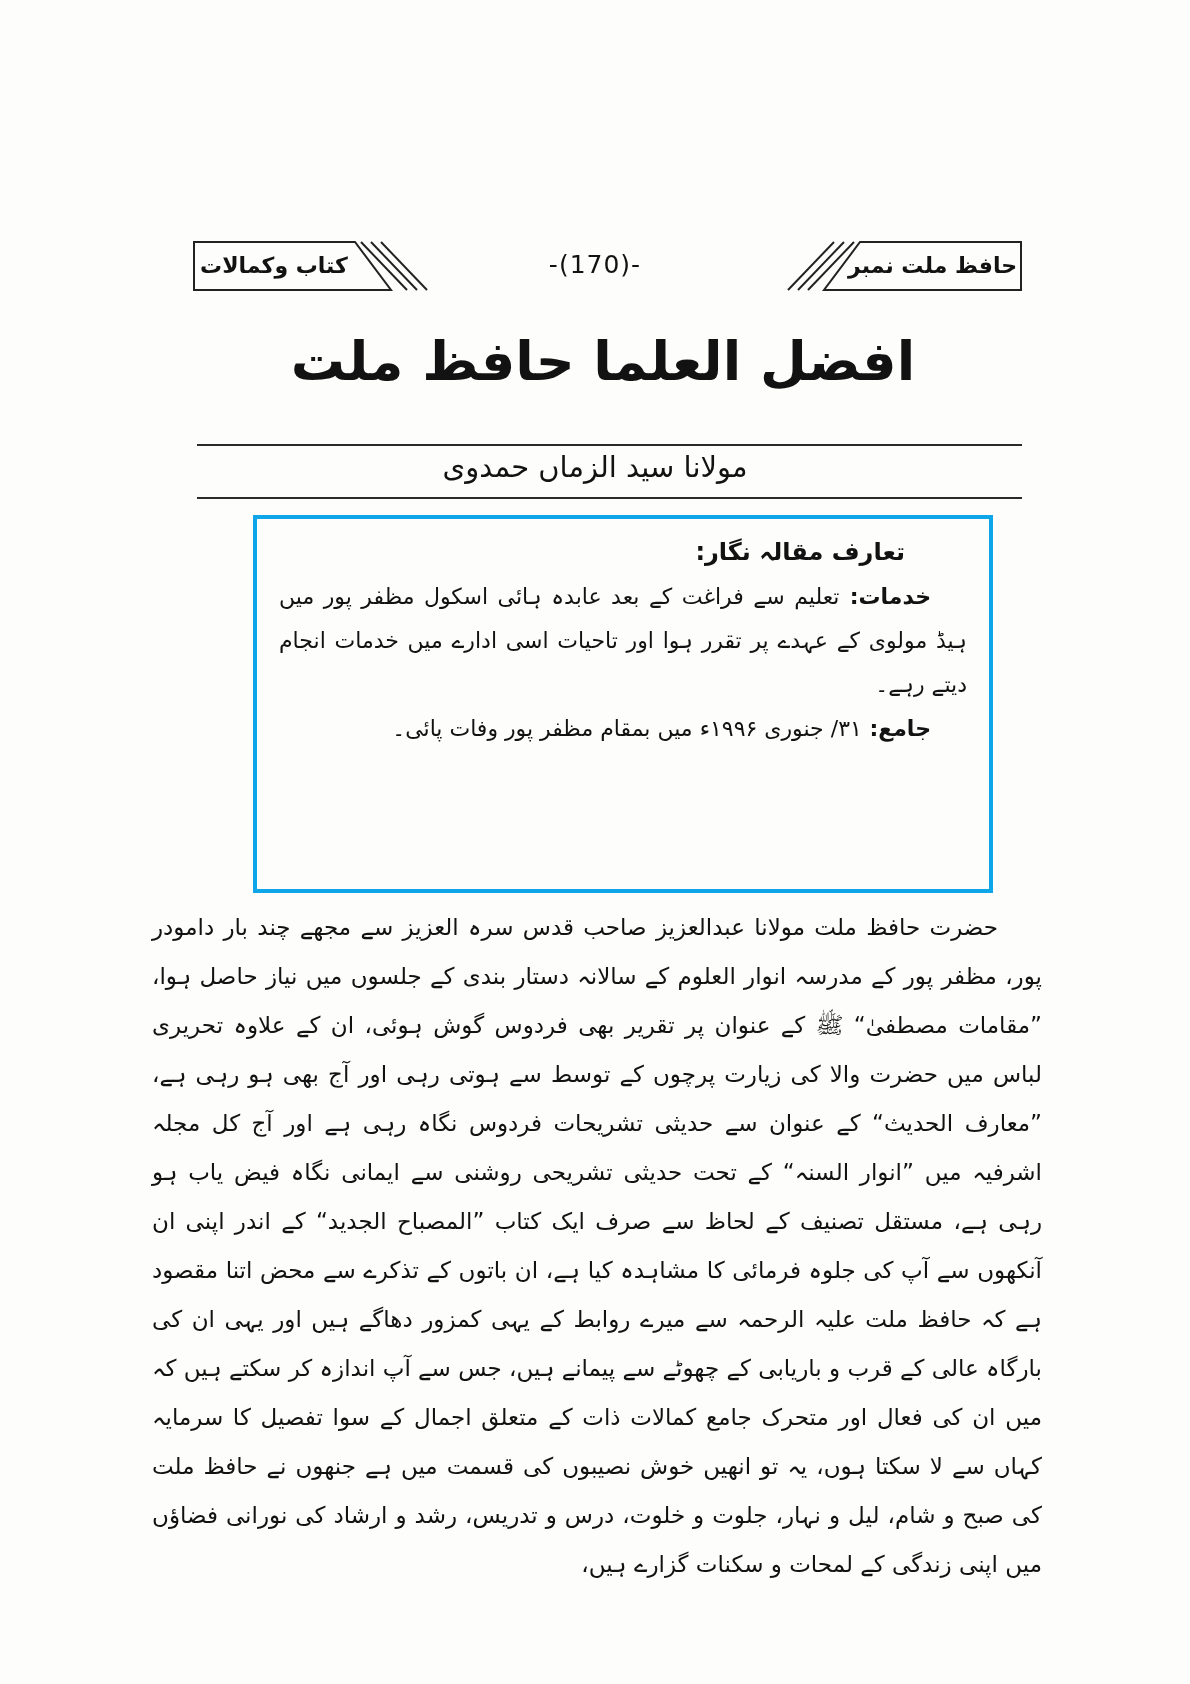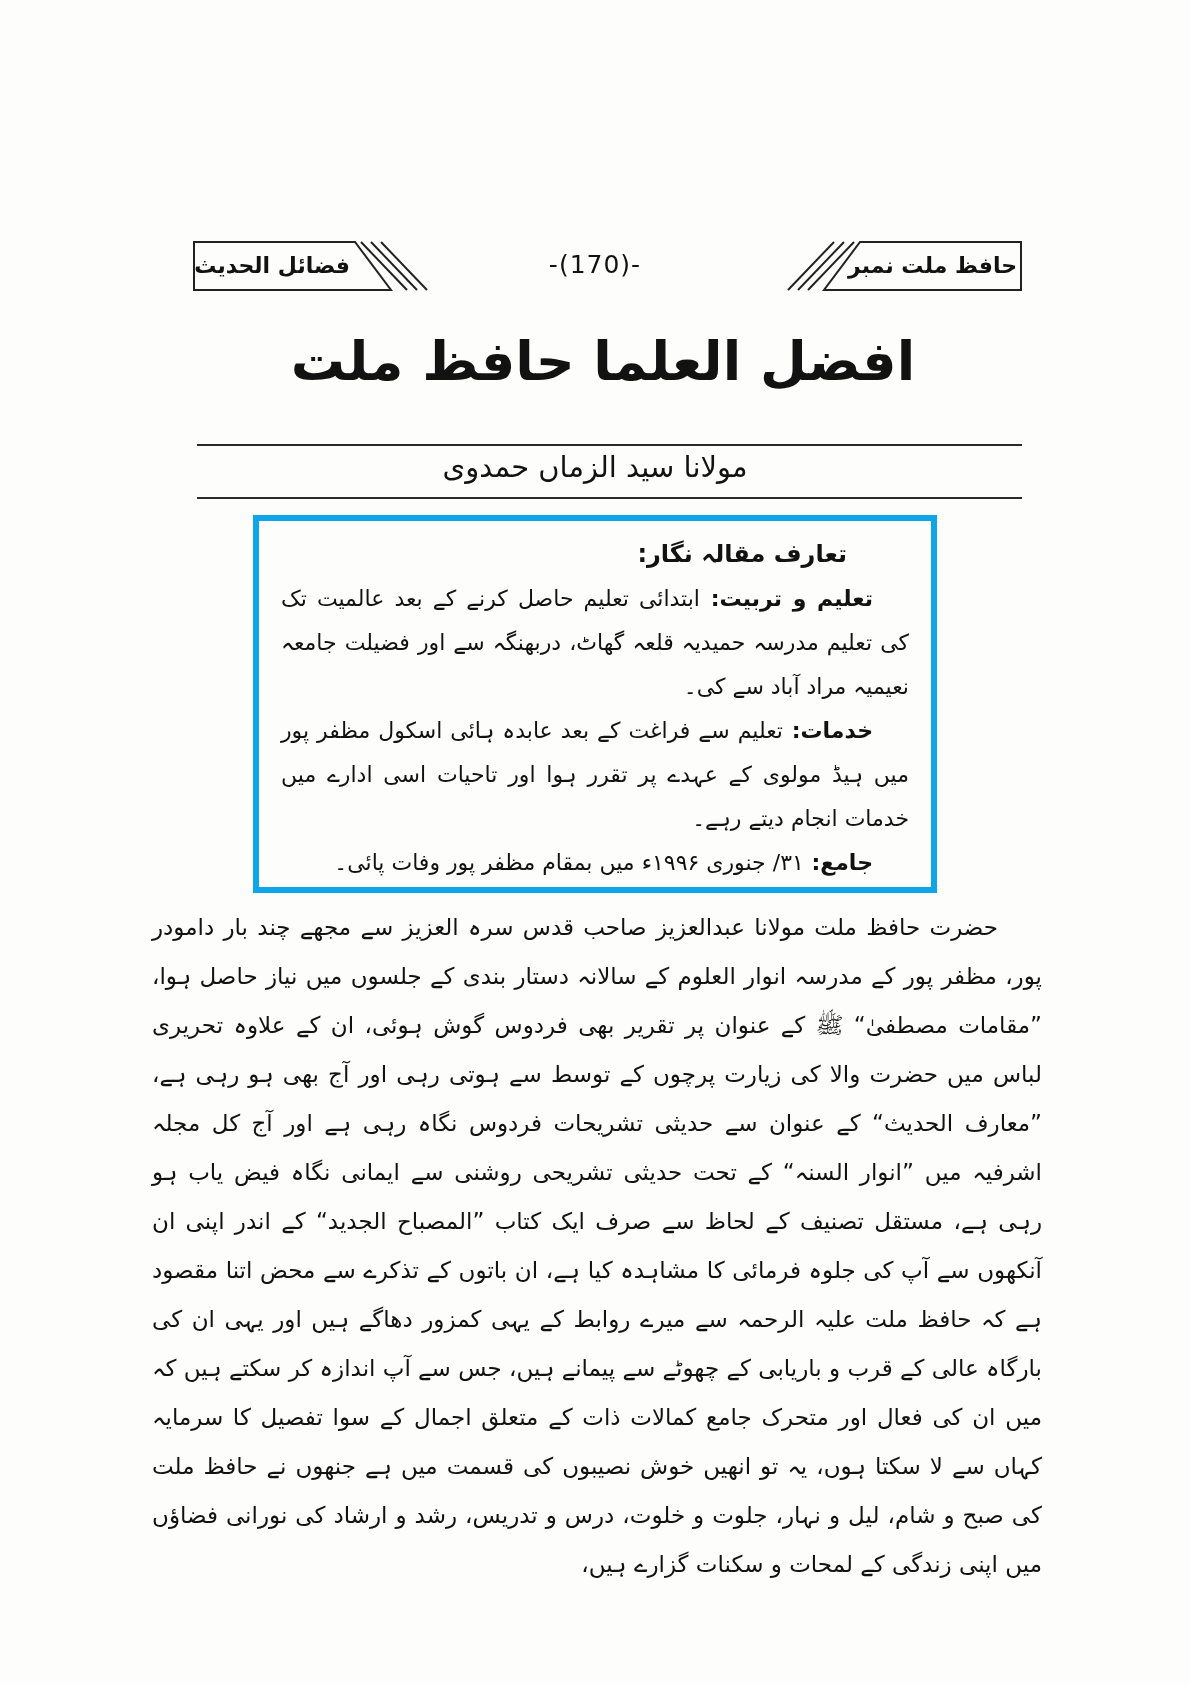--- a/index.html
+++ b/index.html
@@ -50,23 +50,23 @@
   .rule-bottom{top:497px;}
   .author-name{
     position:absolute;top:450px;left:0;right:0;
     text-align:center;
     font-size:29px;
   }
   
   .intro-box{
     position:absolute;
     left:253px;top:515px;
-    width:684px;height:378px;
+    width:740px;height:378px;
     box-sizing:border-box;
-    border:6px solid #0ea5e9;
+    border:4px solid #0ea5e9;
     padding:10px 22px 8px 22px;
     font-size:22px;
     line-height:44px;
   }
   .intro-heading{
     font-weight:bold;
     font-size:24px;
     padding-left:0;
     padding-right:62px; 
     line-height:46px;
@@ -106,32 +106,31 @@
     <span dir="ltr">-(170)-</span>
   </div>
 
   <div class="ornament ornament-left">
     <svg width="245" height="52" viewBox="0 0 245 52">
       <polygon points="2,2 163,2 199,50 2,50" fill="#fdfdfc" stroke="#222" stroke-width="2"></polygon>
       <line x1="169" y1="2" x2="215" y2="50" stroke="#222" stroke-width="2"></line>
       <line x1="179" y1="2" x2="225" y2="50" stroke="#222" stroke-width="2"></line>
       <line x1="189" y1="2" x2="235" y2="50" stroke="#222" stroke-width="2"></line>
     </svg>
-    <span class="tab-label">فضائل الحدیث</span>
+    <span class="tab-label">کتاب وکمالات</span>
   </div>
 
   <div class="article-title">افضل العلما حافظ ملت</div>
   <div class="rule rule-top"></div>
   <div class="author-name">مولانا سید الزماں حمدوی</div>
   <div class="rule rule-bottom"></div>
 
   <div class="intro-box">
     <div class="intro-heading">تعارف مقالہ نگار:</div>
     <div>
-        <div class="box-para"><b>تعلیم و تربیت: </b>ابتدائی تعلیم حاصل کرنے کے بعد عالمیت تک کی تعلیم مدرسہ حمیدیہ قلعہ گھاٹ، دربھنگہ سے اور فضیلت جامعہ نعیمیہ مراد آباد سے کی۔</div>
         <div class="box-para"><b>خدمات: </b>تعلیم سے فراغت کے بعد عابدہ ہائی اسکول مظفر پور میں ہیڈ مولوی کے عہدے پر تقرر ہوا اور تاحیات اسی ادارے میں خدمات انجام دیتے رہے۔</div>
         <div class="box-para"><b>جامع: </b>۳۱/ جنوری ۱۹۹۶ء میں بمقام مظفر پور وفات پائی۔</div>
       </div>
   </div>
 
   <div class="body-text">حضرت حافظ ملت مولانا عبدالعزیز صاحب قدس سرہ العزیز سے مجھے چند بار دامودر پور، مظفر پور کے مدرسہ انوار العلوم کے سالانہ دستار بندی کے جلسوں میں نیاز حاصل ہوا، ”مقامات مصطفیٰ“ ﷺ کے عنوان پر تقریر بھی فردوس گوش ہوئی، ان کے علاوہ تحریری لباس میں حضرت والا کی زیارت پرچوں کے توسط سے ہوتی رہی اور آج بھی ہو رہی ہے، ”معارف الحدیث“ کے عنوان سے حدیثی تشریحات فردوس نگاہ رہی ہے اور آج کل مجلہ اشرفیہ میں ”انوار السنہ“ کے تحت حدیثی تشریحی روشنی سے ایمانی نگاہ فیض یاب ہو رہی ہے، مستقل تصنیف کے لحاظ سے صرف ایک کتاب ”المصباح الجدید“ کے اندر اپنی ان آنکھوں سے آپ کی جلوہ فرمائی کا مشاہدہ کیا ہے، ان باتوں کے تذکرے سے محض اتنا مقصود ہے کہ حافظ ملت علیہ الرحمہ سے میرے روابط کے یہی کمزور دھاگے ہیں اور یہی ان کی بارگاہ عالی کے قرب و باریابی کے چھوٹے سے پیمانے ہیں، جس سے آپ اندازہ کر سکتے ہیں کہ میں ان کی فعال اور متحرک جامع کمالات ذات کے متعلق اجمال کے سوا تفصیل کا سرمایہ کہاں سے لا سکتا ہوں، یہ تو انھیں خوش نصیبوں کی قسمت میں ہے جنھوں نے حافظ ملت کی صبح و شام، لیل و نہار، جلوت و خلوت، درس و تدریس، رشد و ارشاد کی نورانی فضاؤں میں اپنی زندگی کے لمحات و سکنات گزارے ہیں،</div>
 
 </div>
 
 </body></html>

